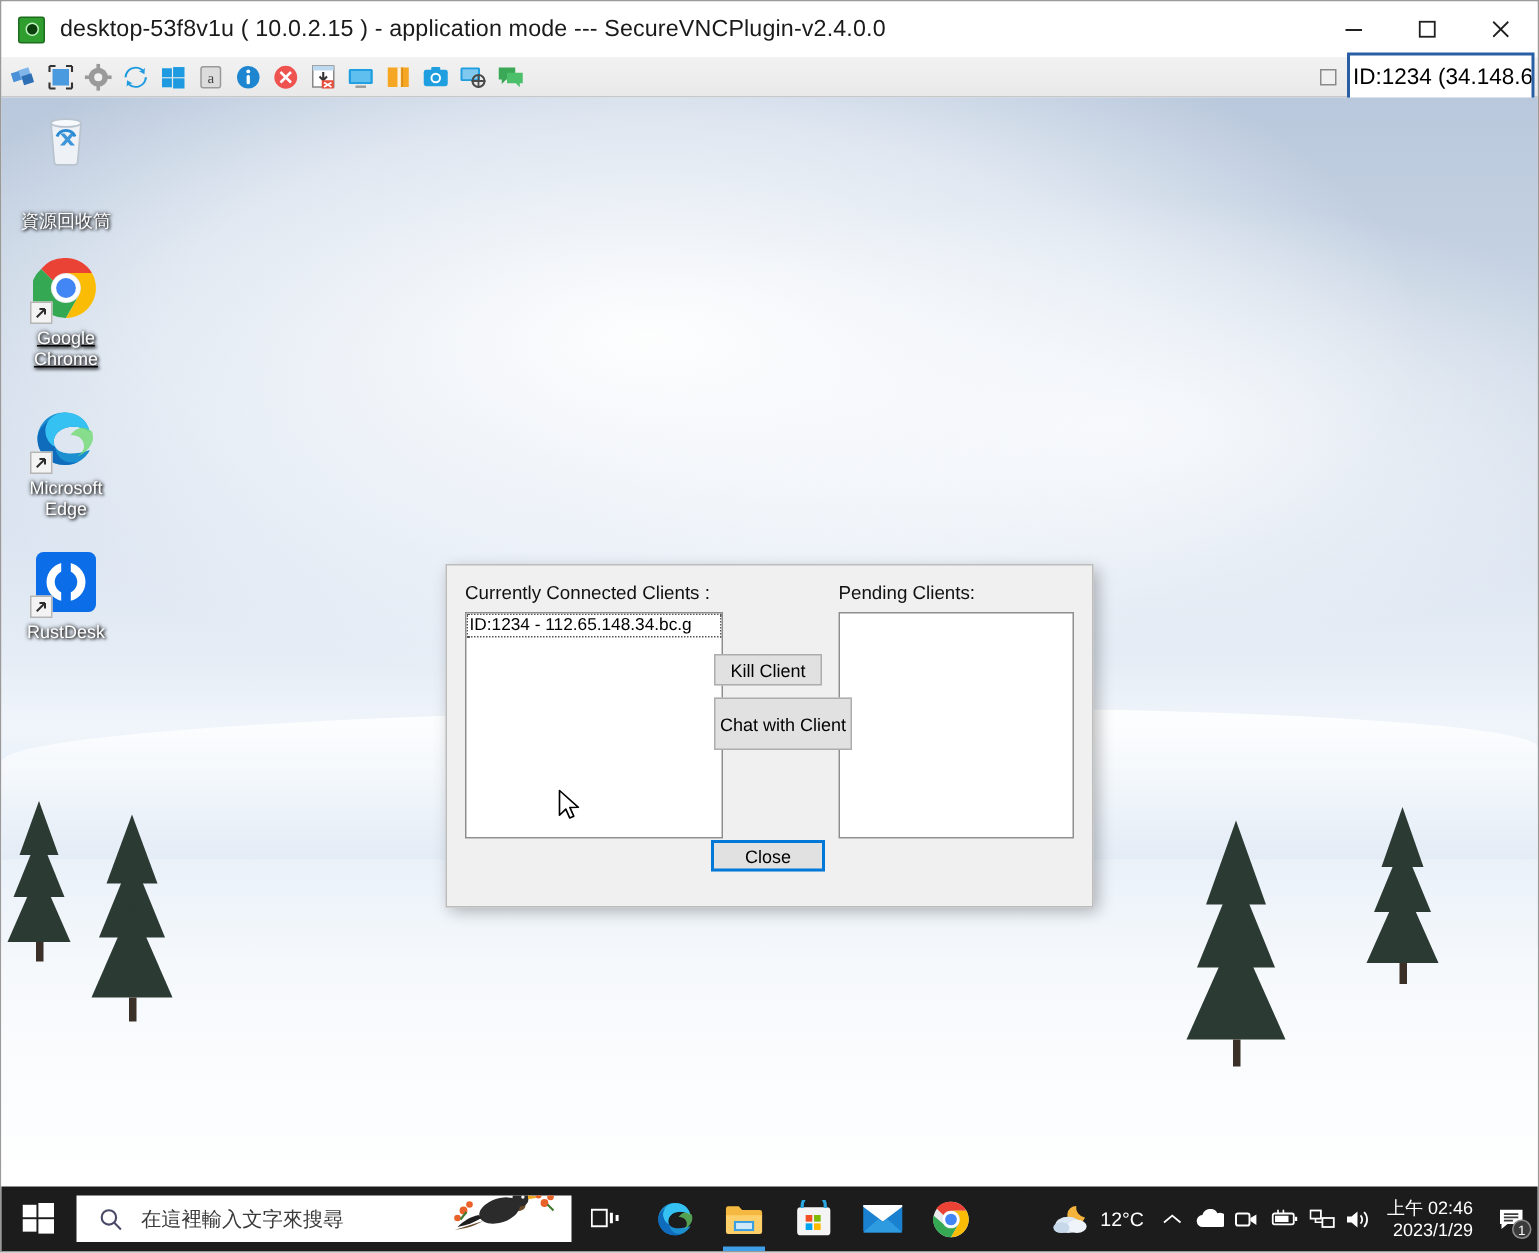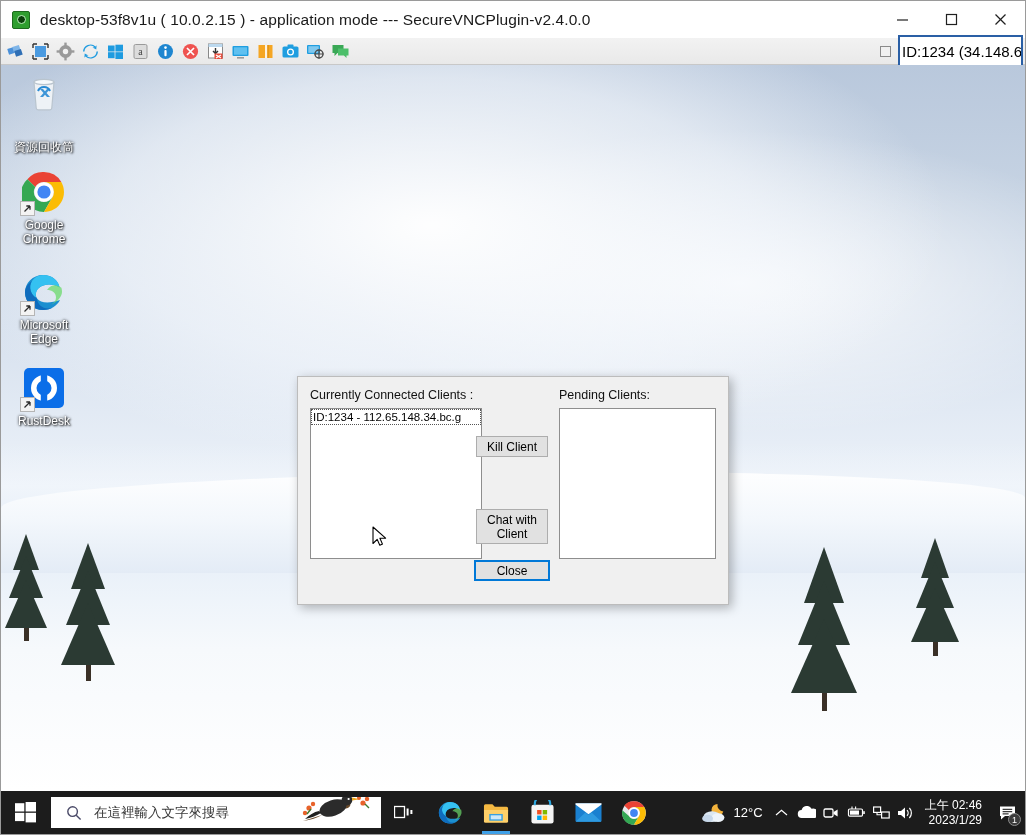--- a/index.html
+++ b/index.html
@@ -194,21 +194,21 @@
   }
   .dlg-btn {
     position: absolute;
     background: #e1e1e1; border: 1px solid #adadad;
     font-size: 12px; color: #000;
     display: flex; align-items: center; justify-content: center;
     text-align: center; line-height: 14px;
     font-family: "Liberation Sans", sans-serif;
   }
   #kill-client-btn  { left: 178px; top: 59px; width: 72px; height: 21px; }
-  #chat-client-btn  { left: 178px; top: 88px; width: 72px; height: 35px; margin-top: 44px; }
+  #chat-client-btn  { left: 178px; top: 88px; width: 92px; height: 35px; }
   #close-btn {
     left: 176px; top: 183px; width: 76px; height: 21px;
     border: 2px solid #0078d7; background: #e1e1e1;
   }
 
   
   #cursor { position: absolute; left: 371px; top: 461px; pointer-events: none; }
 
   
   #taskbar {
@@ -464,21 +464,21 @@
         <svg width="42" height="42" viewBox="0 0 42 42">
           <path d="M11 9h20l-2.2 26a2 2 0 0 1-2 1.9H15.2a2 2 0 0 1-2-1.9z" fill="#eef2f6" stroke="#b9c4ce" stroke-width="1.2"></path>
           <ellipse cx="21" cy="9" rx="10" ry="2.6" fill="#f7fafc" stroke="#b9c4ce" stroke-width="1.2"></ellipse>
           <path d="M17 16l3.5 4-3.5 4h3l2-2.3 2 2.3h3l-3.5-4 3.5-4h-3l-2 2.3-2-2.3z" fill="#2a8bd4" opacity="0.9"></path>
           <path d="M15 18a6.5 6.5 0 0 1 12 0" fill="none" stroke="#2a8bd4" stroke-width="2"></path>
         </svg>
       </div>
       <div class="label">資源回收筒</div>
     </div>
 
-    <div class="desk-icon" style="left:4px; top:104px;">
+    <div class="desk-icon" style="left:4px; top:104px;text-decoration:underline;">
       <div class="glyph">
         <svg width="44" height="44" viewBox="0 0 44 44">
           <circle cx="22" cy="22" r="20" fill="#e8eaed"></circle>
           <path d="M22 2a20 20 0 0 1 17.3 10H22a10 10 0 0 0-8.7 5L5.4 9.3A20 20 0 0 1 22 2z" fill="#ea4335"></path>
           <path d="M5.4 9.3L13.3 17a10 10 0 0 0 0 10L5 38.7A20 20 0 0 1 5.4 9.3z" fill="#34a853" transform="rotate(0 22 22)"></path>
           <path d="M2.3 17.5A20 20 0 0 0 22 42l8.6-15A10 10 0 0 1 22 32a10 10 0 0 1-8.7-5z" fill="#34a853"></path>
           <path d="M39.3 12A20 20 0 0 1 22 42l8.6-15A10 10 0 0 0 22 12z" fill="#fbbc05"></path>
           <circle cx="22" cy="22" r="9.4" fill="#fff"></circle>
           <circle cx="22" cy="22" r="6.6" fill="#4285f4"></circle>
         </svg>

